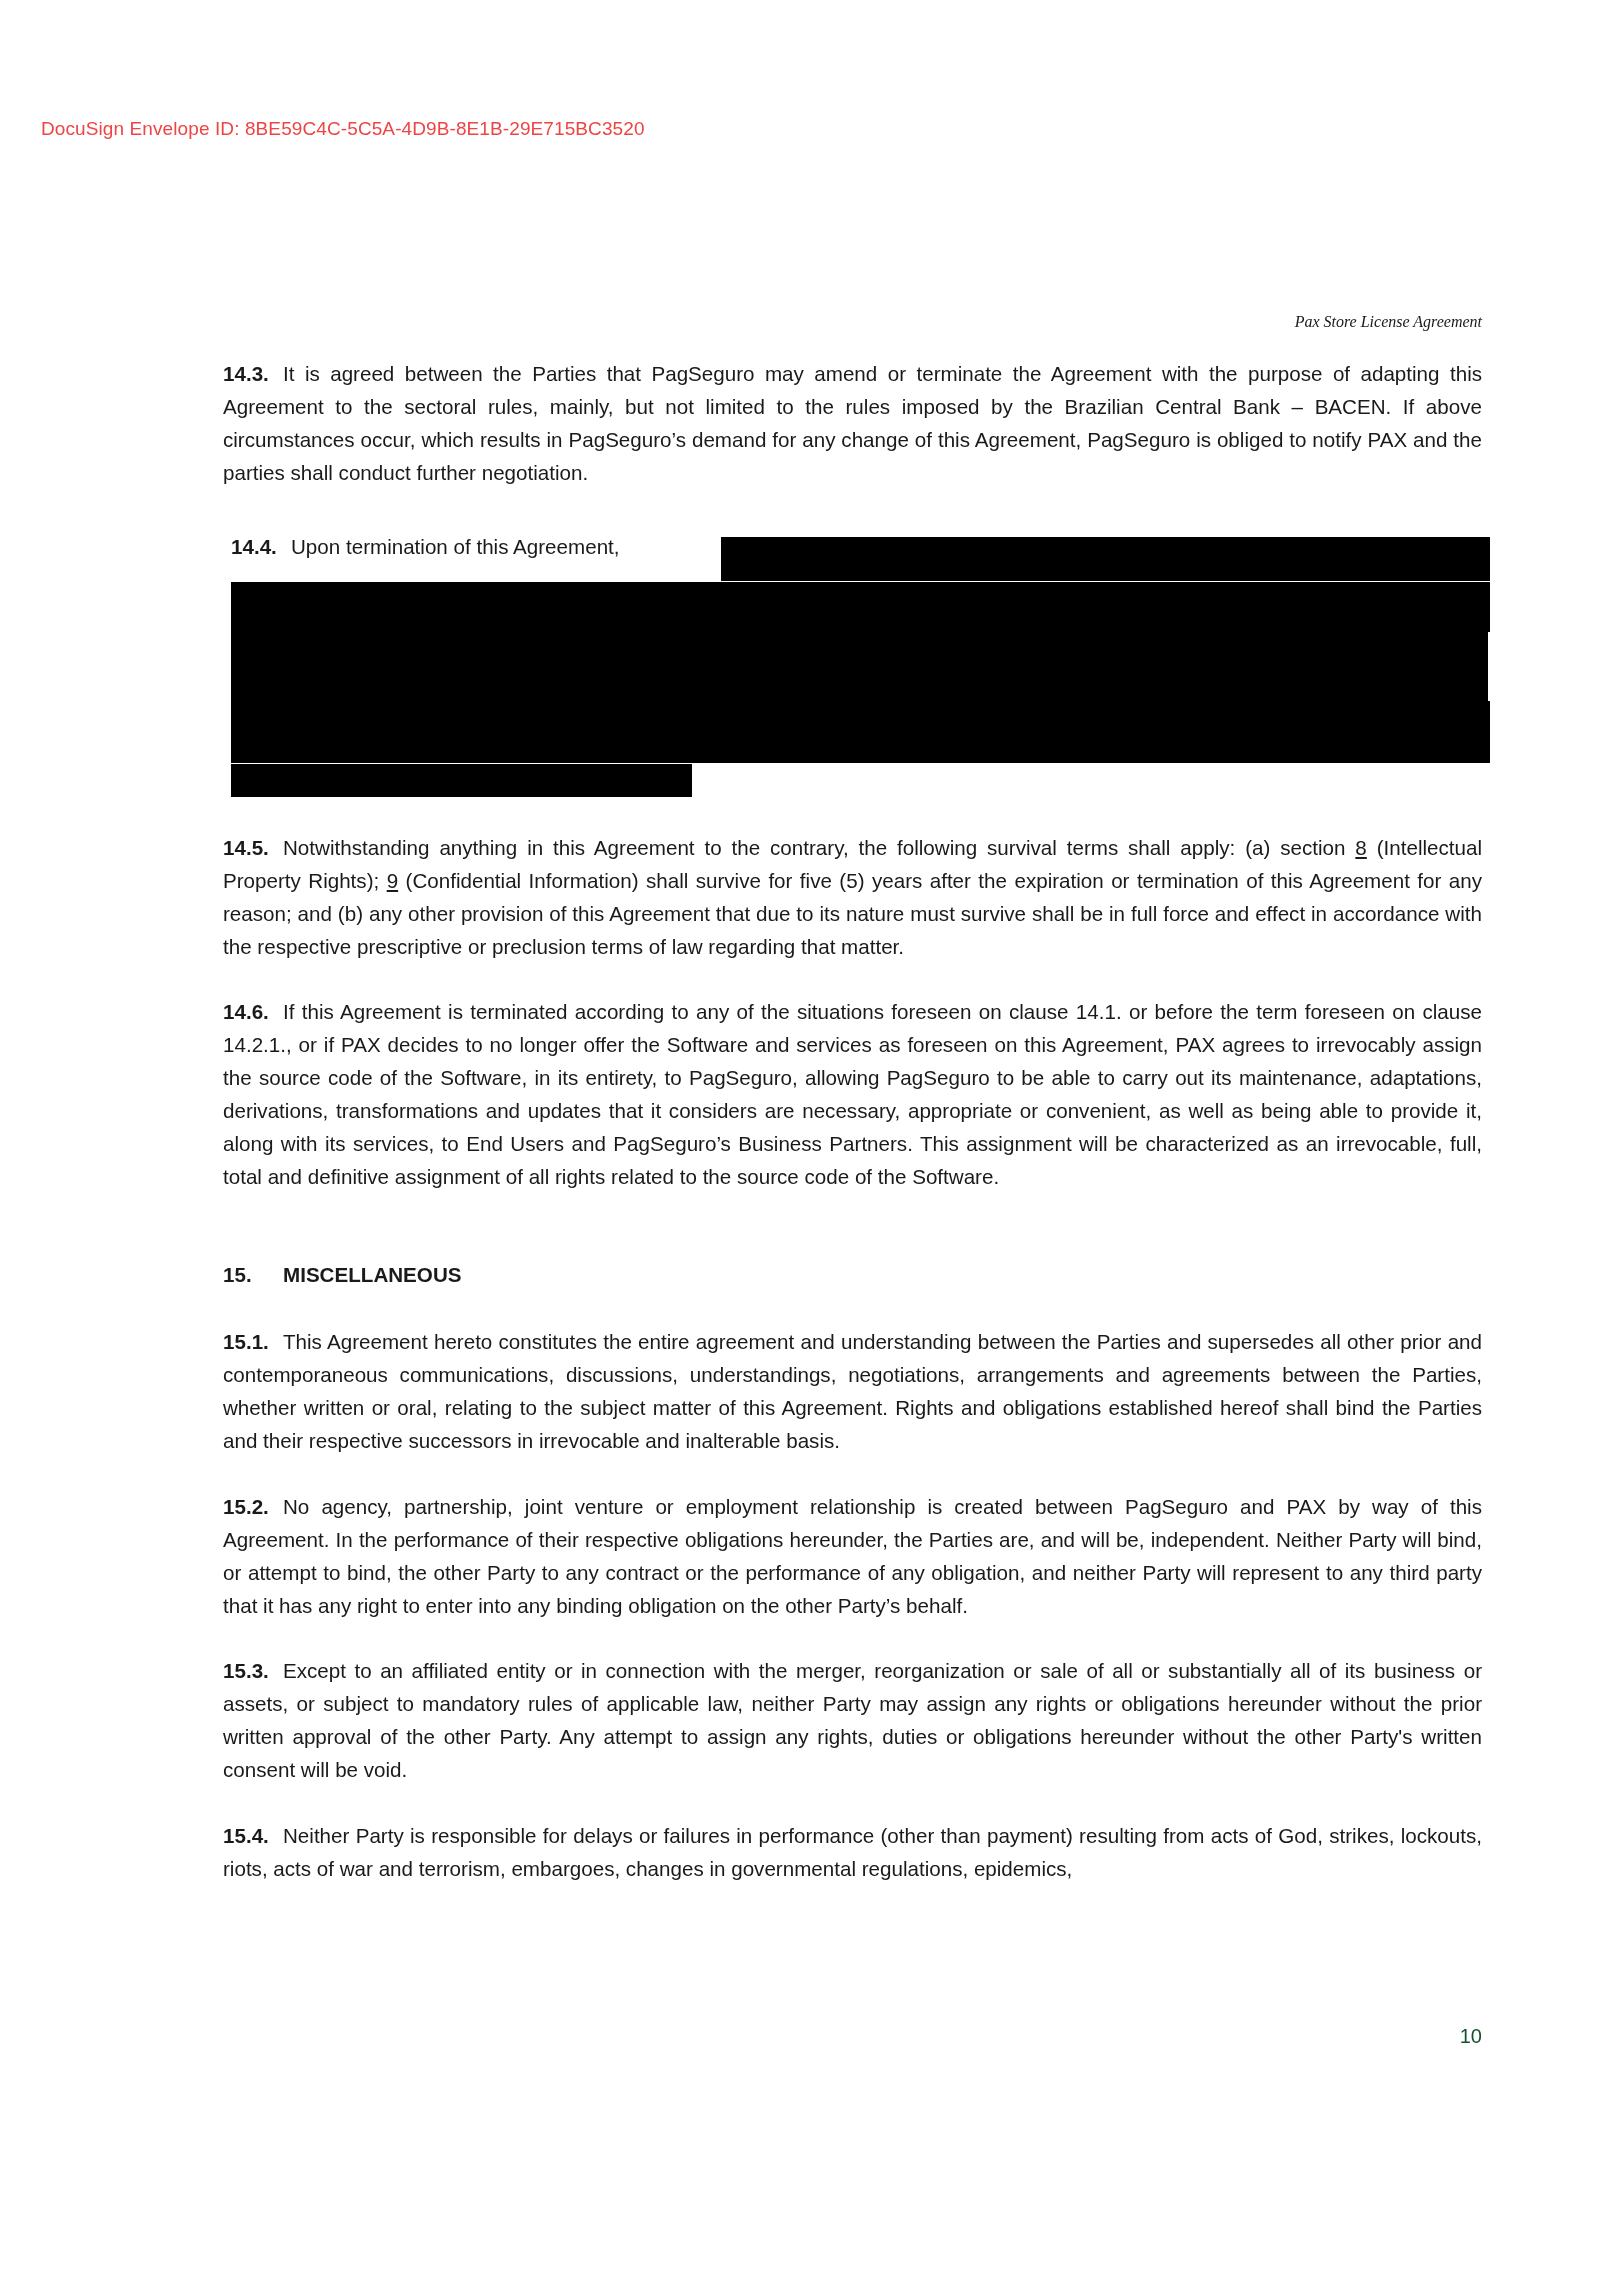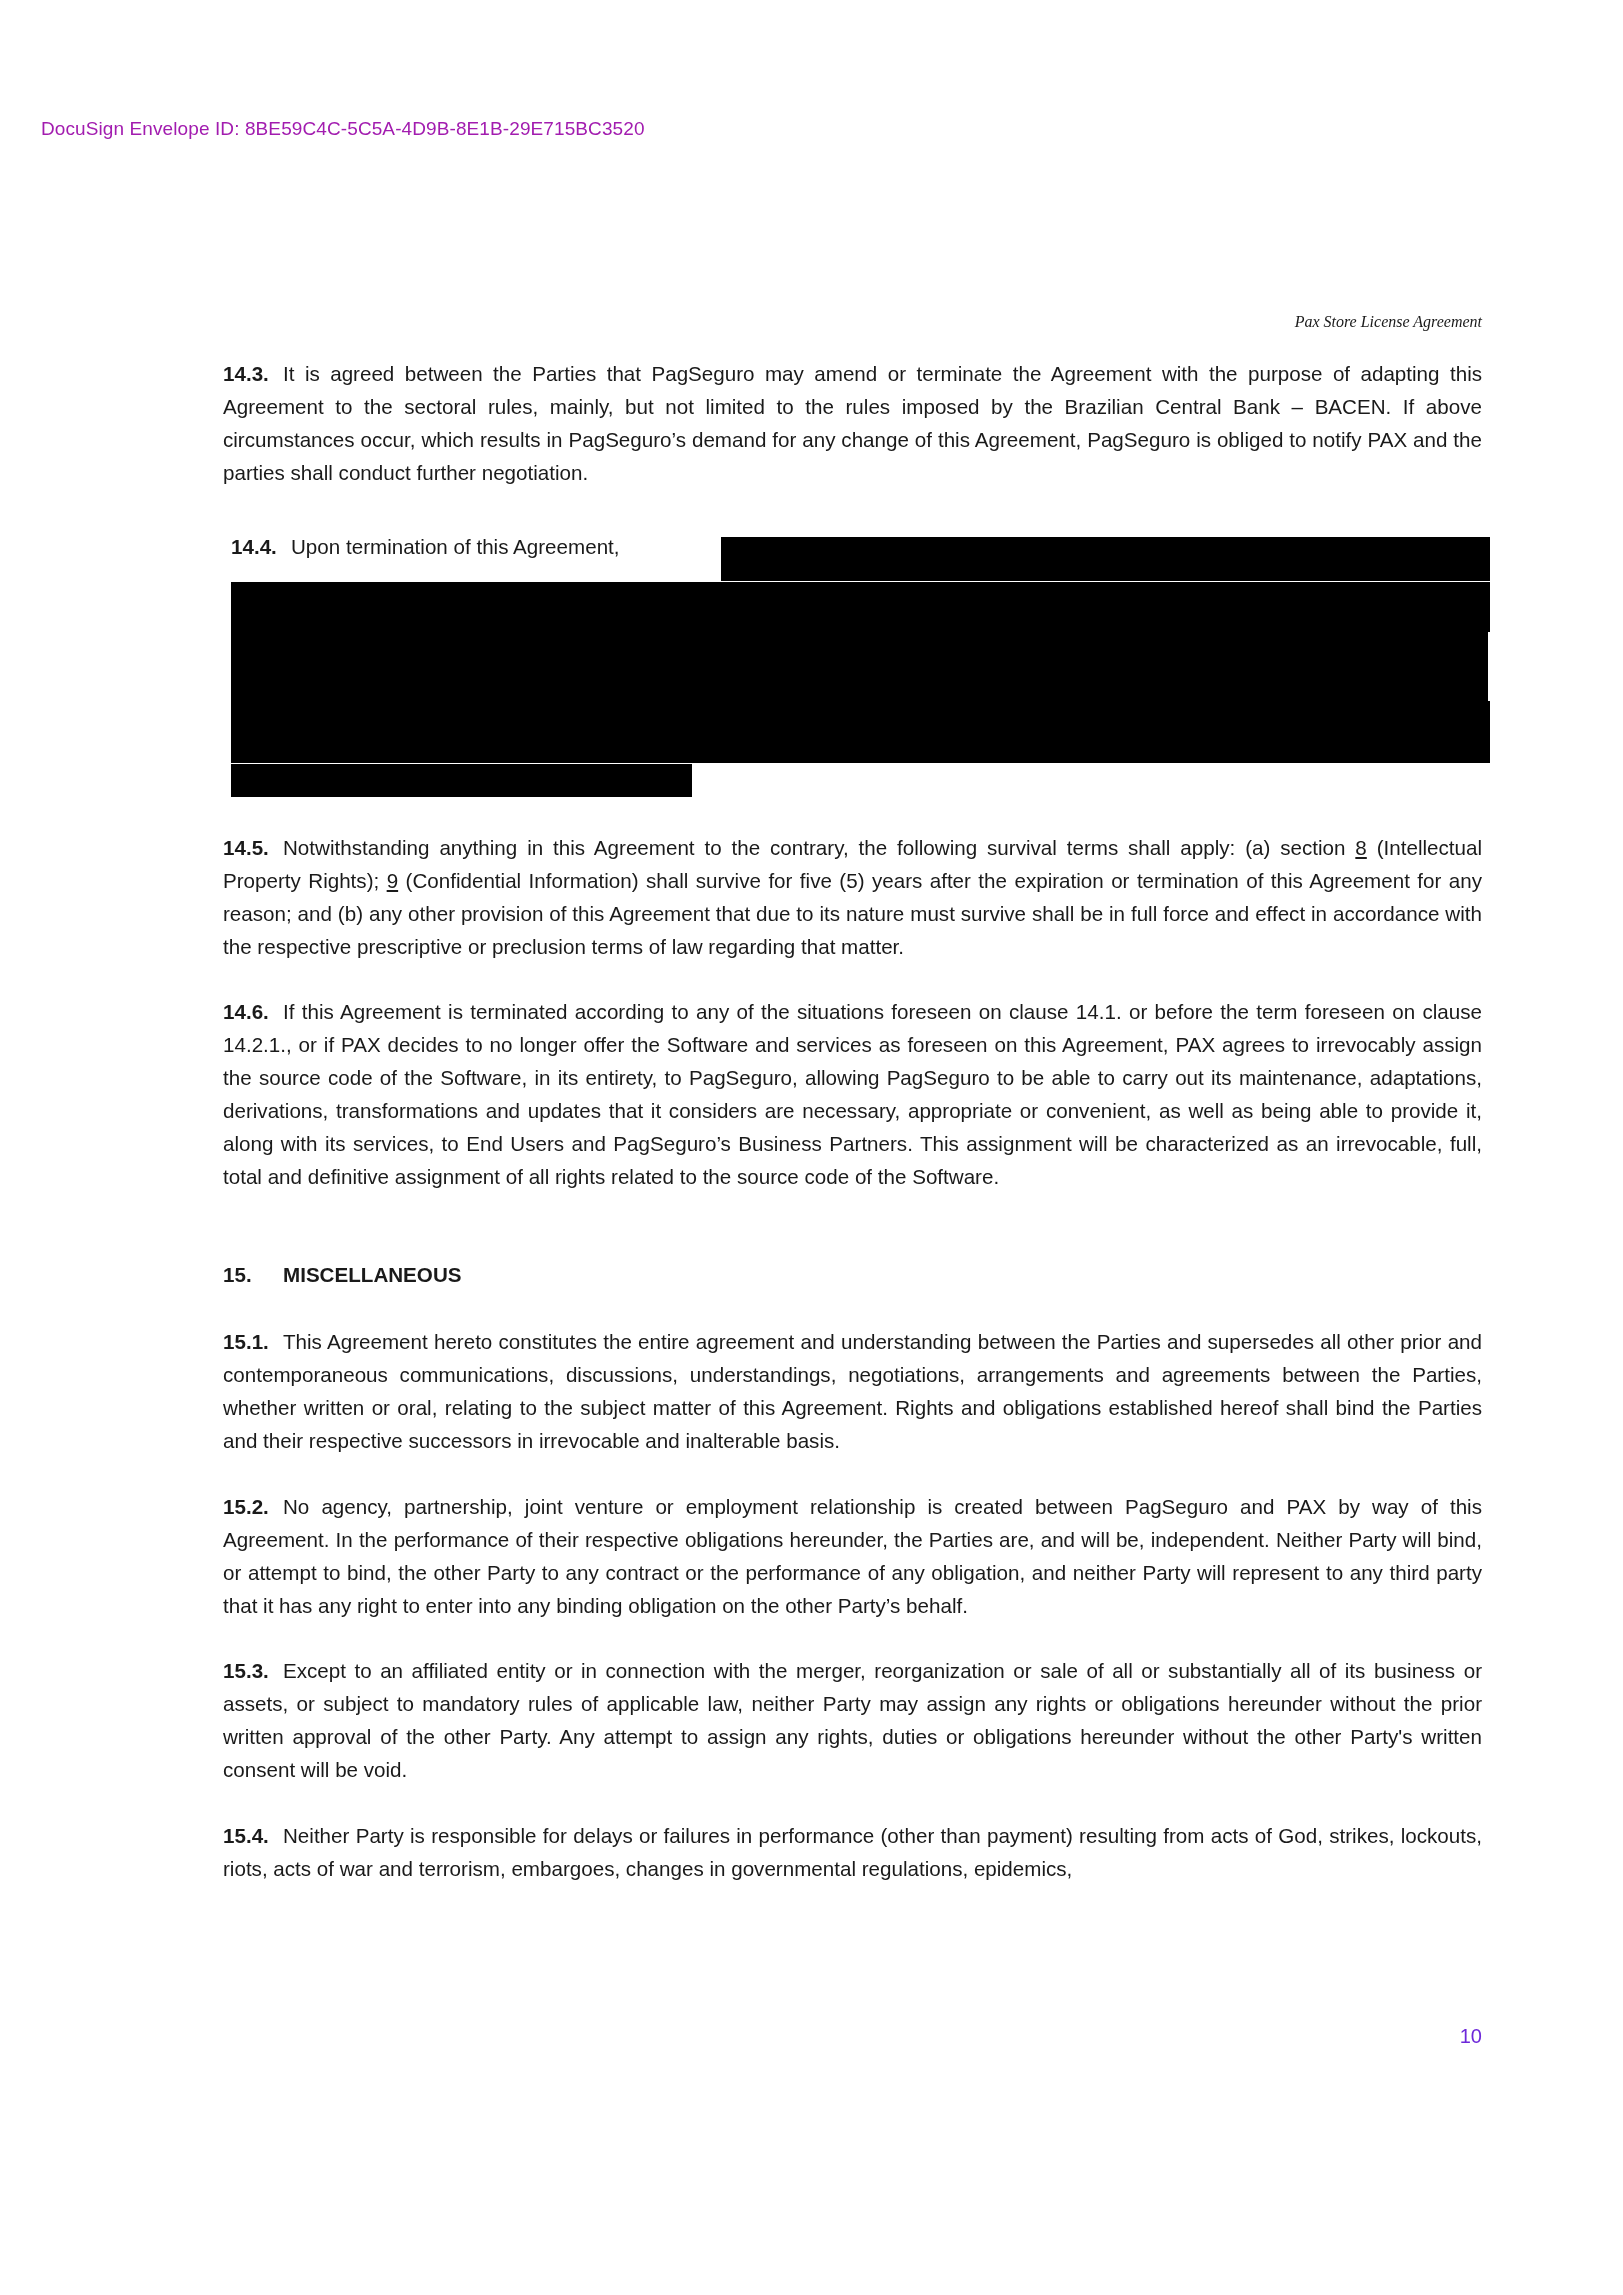--- a/index.html
+++ b/index.html
@@ -19,21 +19,21 @@
   }
 
   
   .docusign-stamp {
     position: absolute;
     left: 41px;
     top: 118px;
     font-family: "Liberation Sans", sans-serif;
     font-size: 19px;
     letter-spacing: 0.1px;
-    color: #a21caf;
+    color: #ef4444;
     white-space: nowrap;
   }
 
   
   .running-header {
     position: absolute;
     right: 141px;
     top: 289px;
     font-family: "Liberation Serif", serif;
     font-style: italic;
@@ -122,21 +122,21 @@
   
   .bar-5 { left: 0px;    top: 234px; width: 461px;  height: 33px; }
 
   
   .page-number {
     position: absolute;
     right: 141px;
     top: 2025px;
     font-family: "Liberation Sans", sans-serif;
     font-size: 20px;
-    color: #6d28d9;
+    color: #14532d;
   }
 </style>
 </head>
 <body>
 
 <div class="page">
 
   <div class="docusign-stamp">DocuSign Envelope ID: 8BE59C4C-5C5A-4D9B-8E1B-29E715BC3520</div>
 
   <div class="running-header">Pax Store License Agreement</div>

